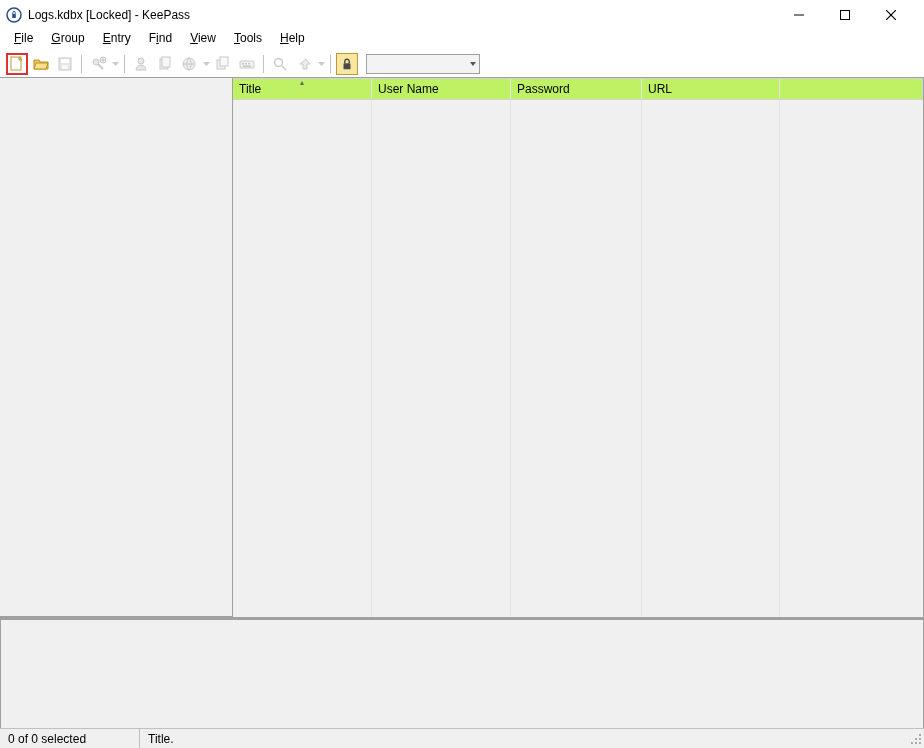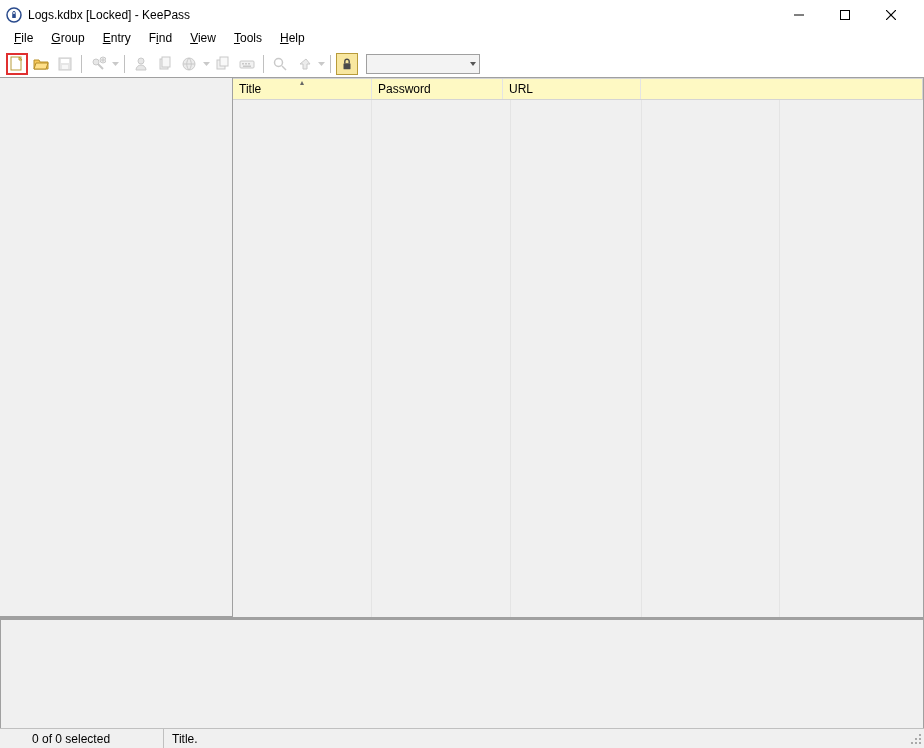--- a/index.html
+++ b/index.html
@@ -26,33 +26,33 @@
   .tb-sep { width:1px; height:18px; background:#c0c0c0; margin:0 3px; }
   .dropdown-arrow { width:8px; height:22px; display:flex; align-items:center; justify-content:center; cursor:pointer; }
   .quick-search { width:114px; height:20px; border:1px solid #a0a0a0; background:#f3f3f3; margin-left:6px; position:relative; display:flex;align-items:center;}
   .quick-search .qs-arrow { position:absolute; right:2px; top:3px; }
 
   
   .main { flex:1 1 auto; display:flex; flex-direction:column; min-height:0;}
   .upper { flex:1 1 auto; display:flex; border-bottom:1px solid #a0a0a0; min-height:0;}
   .tree-panel { width:233px; background:#f0f0f0; border:1px solid #a0a0a0; border-top:none; border-left:none;}
   .list-panel { flex:1 1 auto; display:flex; flex-direction:column; background:#f0f0f0; border-top:none; border-right:1px solid #a0a0a0;}
-  .list-header { height:22px; display:flex; background:#fef9c3; border:1px solid #d4d4d4; border-left:none;}
+  .list-header { height:22px; display:flex; background:#bef264; border:1px solid #d4d4d4; border-left:none;}
   .col-h { display:flex; align-items:center; padding:0 6px; border-right:1px solid #e4e4e4; position:relative; cursor:pointer;}
   .col-h .sort { margin-left:auto; font-size:8px; color:#666; position:absolute; left:50%; top:-1px; transform:translateX(-50%);}
   .entry-area { flex:1 1 auto; display:flex; }
   .entry-col-bg { border-right:1px solid #e4e4e4; }
   .entry-col-bg:last-child { border-right:none; }
 
   .detail-panel { height:110px; background:#f0f0f0; border:1px solid #a0a0a0; border-top:2px solid #a0a0a0; border-bottom:none;}
 
   
   .statusbar { height:20px; display:flex; align-items:center; border-top:1px solid #c0c0c0; background:#f0f0f0; font-size:12px; }
   .status-cell { padding:0 8px; border-right:1px solid #c0c0c0; height:100%; display:flex; align-items:center;}
-  .status-cell.first { width:140px;margin-left:24px; }
+  .status-cell.first { width:140px; }
   .grip { margin-left:auto; width:16px; height:16px; display:flex; align-items:flex-end; justify-content:flex-end; padding:2px;}
 
   .disabled svg { opacity:0.45; }
 </style>
 </head>
 <body>
 
 <div class="titlebar">
   <span class="app-icon">
     <svg viewBox="0 0 16 16">
@@ -197,20 +197,23 @@
 </div>
 
 <div class="main">
   <div class="upper">
     <div class="tree-panel"></div>
     <div class="list-panel">
       <div class="list-header">
         <div class="col-h" style="width:139px">
           <span>Title</span>
           <span class="sort">▴</span>
+        </div>
+        <div class="col-h" style="width:139px">
+          <span>User Name</span>
         </div>
         <div class="col-h" style="width:131px">
           <span>Password</span>
         </div>
         <div class="col-h" style="width:138px">
           <span>URL</span>
         </div>
       </div>
       <div class="entry-area">
         <div class="entry-col-bg" style="width:139px"></div>

